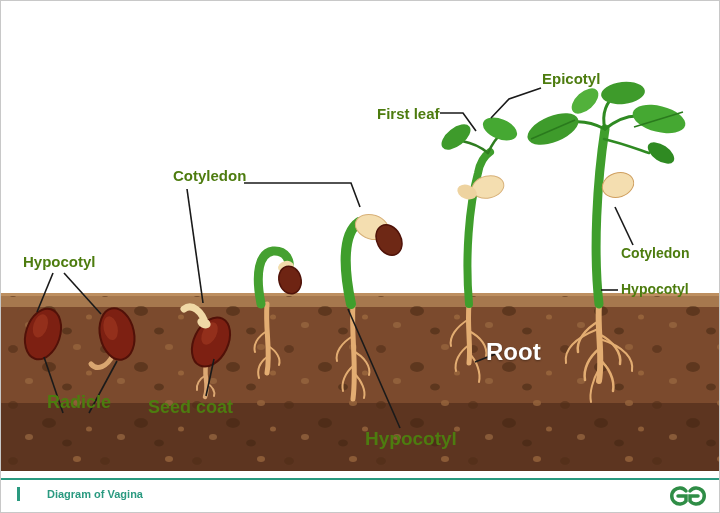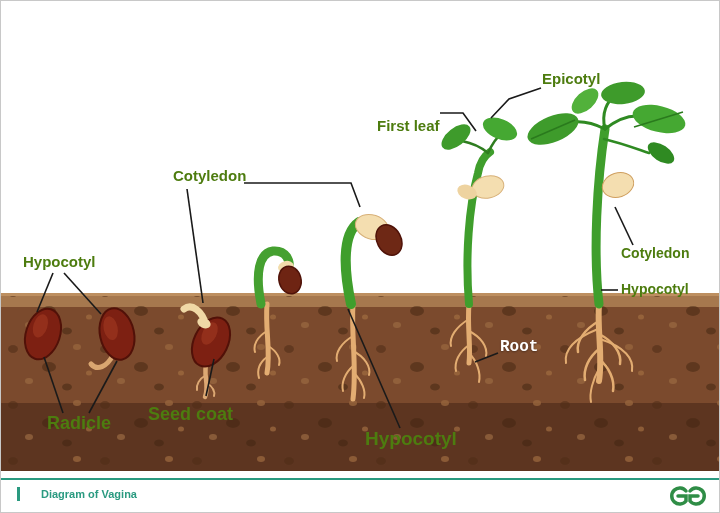--- a/index.html
+++ b/index.html
@@ -3,32 +3,32 @@
 <meta charset="utf-8">
 <style>
   * { margin:0; padding:0; box-sizing:border-box; }
   html,body { background:#ffffff; font-family:"Liberation Sans", sans-serif; }
   .canvas { position:relative; width:720px; height:513px; background:#fff; border:1px solid #c8c8c8; overflow:hidden; }
   .scene { position:absolute; left:0; top:0; }
   .title { position:absolute; top:26px; left:0; width:100%; text-align:center;
            font-size:27px; font-weight:bold; color:#1d3e7c; letter-spacing:0.4px; }
   .label { position:absolute; font-weight:bold; color:#4d7c0f; font-size:15px; white-space:nowrap; }
   #lbl-hypocotyl-left  { left:22px;  top:252px; }
-  #lbl-radicle         { left:46px;  top:412px; font-size:18px; }
-  #lbl-seed-coat       { left:147px; top:396px; font-size:18px;margin-top:7px; }
+  #lbl-radicle         { left:46px;  top:391px; font-size:18px; }
+  #lbl-seed-coat       { left:147px; top:396px; font-size:18px; }
   #lbl-cotyledon-left  { left:172px; top:166px; }
-  #lbl-first-leaf      { left:376px; top:116px; }
+  #lbl-first-leaf      { left:376px; top:104px; }
   #lbl-epicotyl        { left:541px; top:69px; }
-  #lbl-root            { left:499px; top:337px; font-size:16px; color:#ffffff; text-shadow:0 1px 2px rgba(0,0,0,0.35);font-family:Liberation Mono, monospace; }
+  #lbl-root            { left:485px; top:337px; font-size:24px; color:#ffffff; text-shadow:0 1px 2px rgba(0,0,0,0.35); }
   #lbl-cotyledon-right { left:620px; top:244px; font-size:14px; }
   #lbl-hypocotyl-right { left:620px; top:280px; font-size:14px; }
   #lbl-hypocotyl-bottom{ left:364px; top:427px; font-size:19px; }
   .footer-line { position:absolute; left:0; top:477px; width:720px; height:2px; background:#2a9a80; }
   .footer-text { position:absolute; left:16px; top:486px; font-size:11px; font-weight:bold;
-                 color:#2a9a80; border-left:3px solid #2a9a80; padding-left:21px; line-height:14px; }
+                 color:#2a9a80; border-left:3px solid #2a9a80; padding-left:27px; line-height:14px; }
   .footer-logo { position:absolute; right:10px; top:482px; width:42px; height:26px; }
 </style>
 </head>
 <body>
 
 <div class="canvas">
 
   <svg class="scene" width="720" height="513" viewBox="0 0 720 513" xmlns="http://www.w3.org/2000/svg">
     <defs>
       <pattern id="soilDots" width="92" height="56" patternUnits="userSpaceOnUse">

